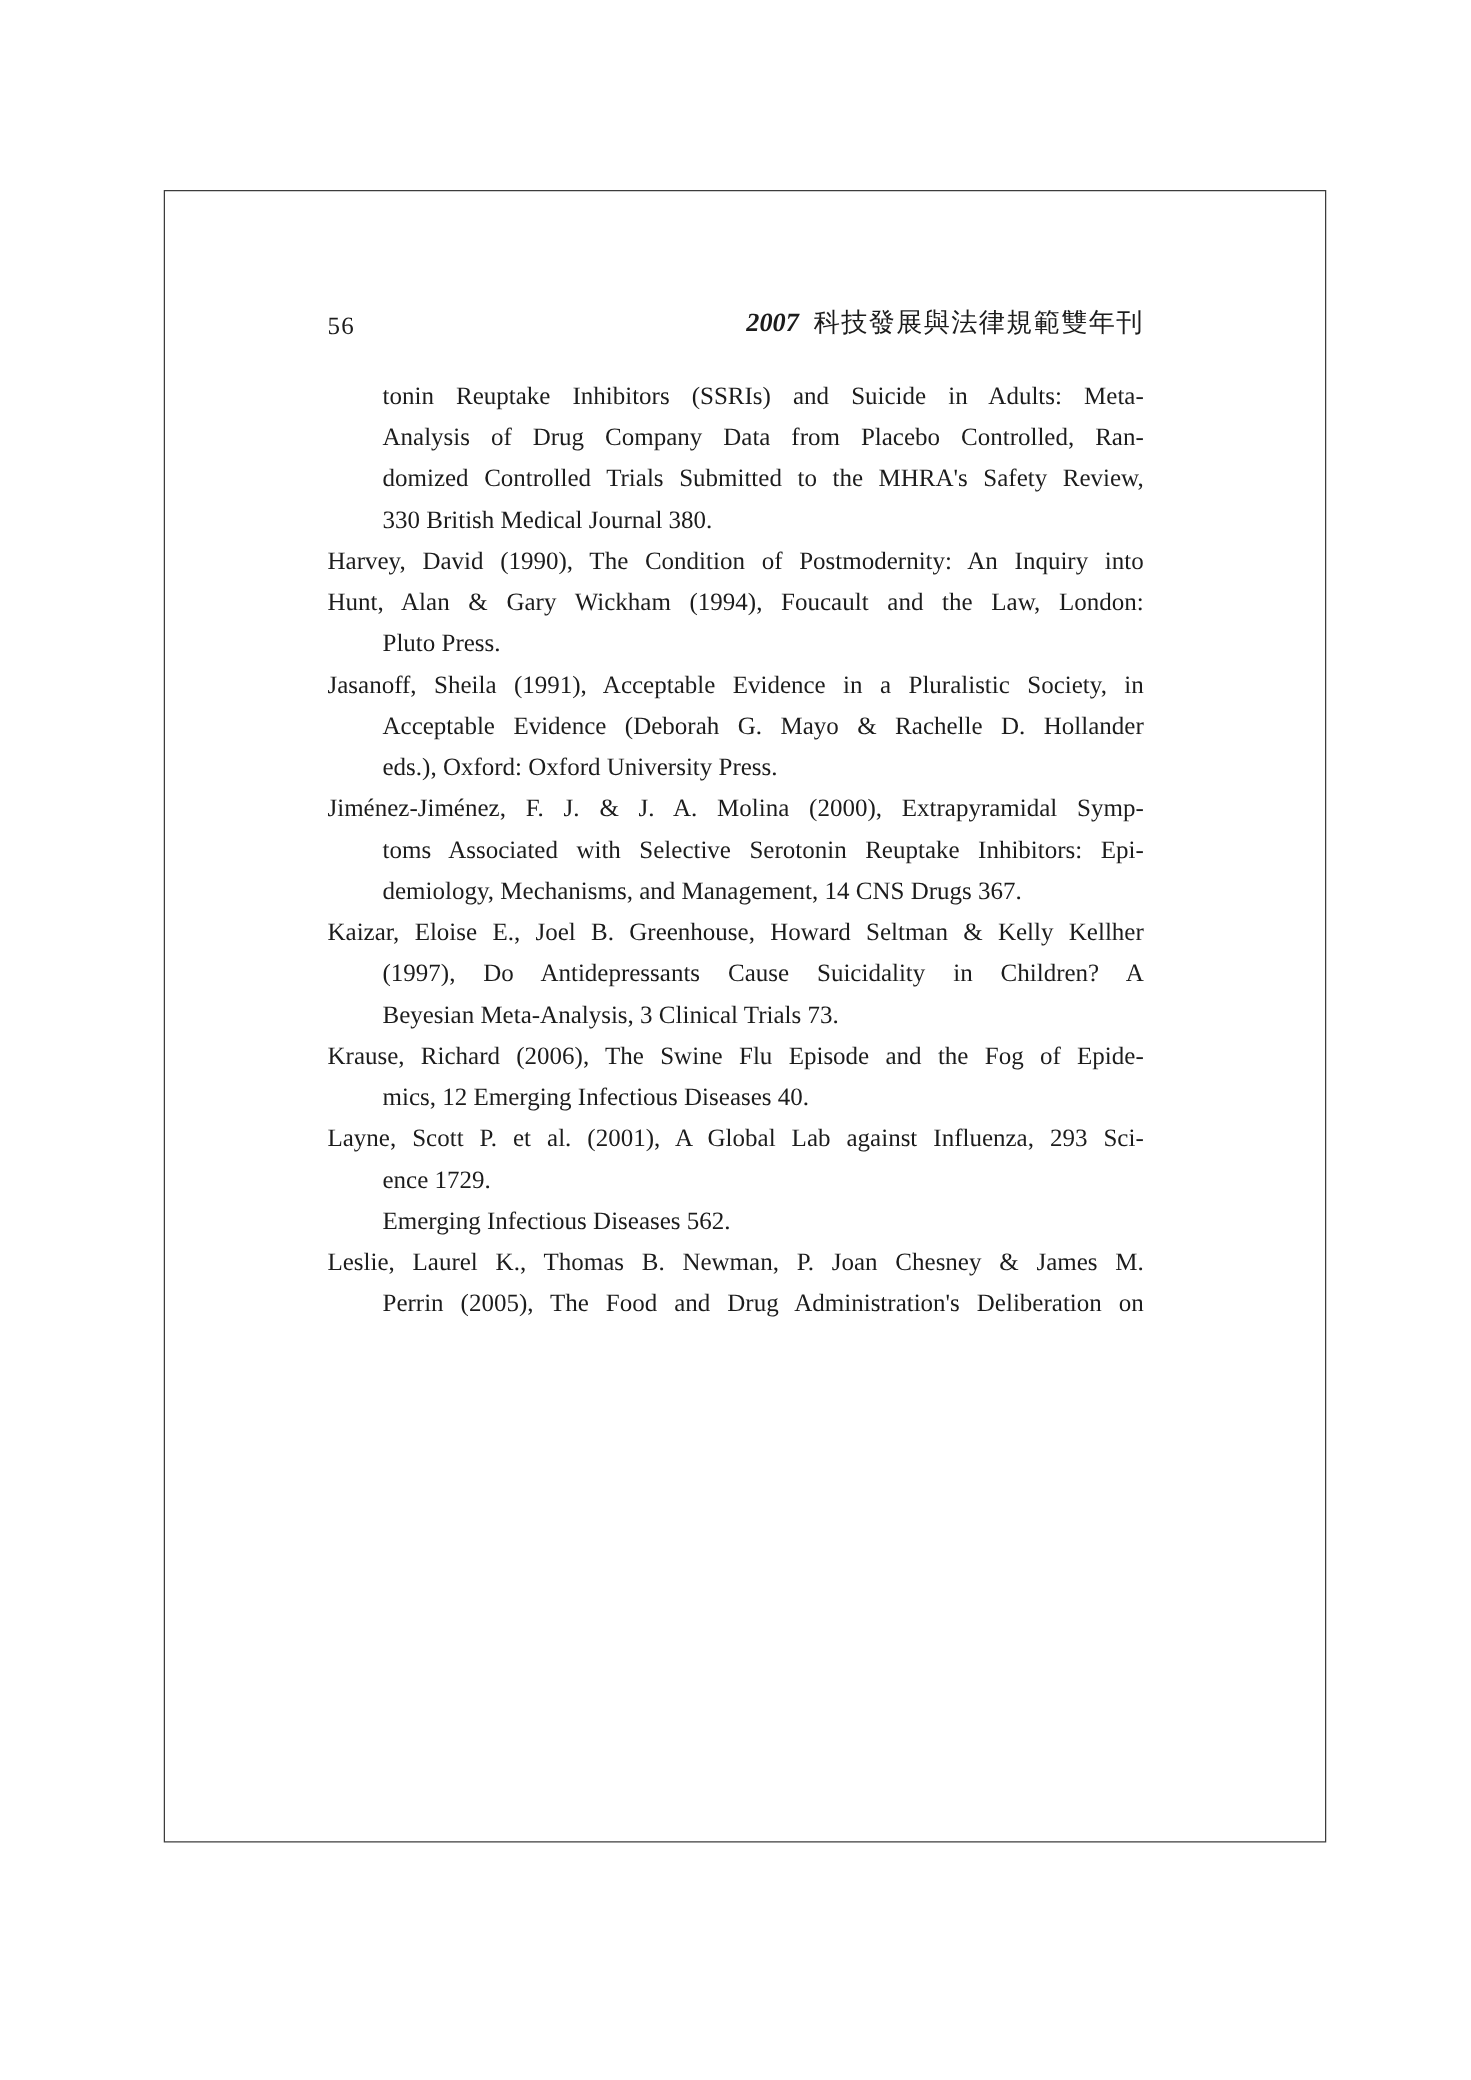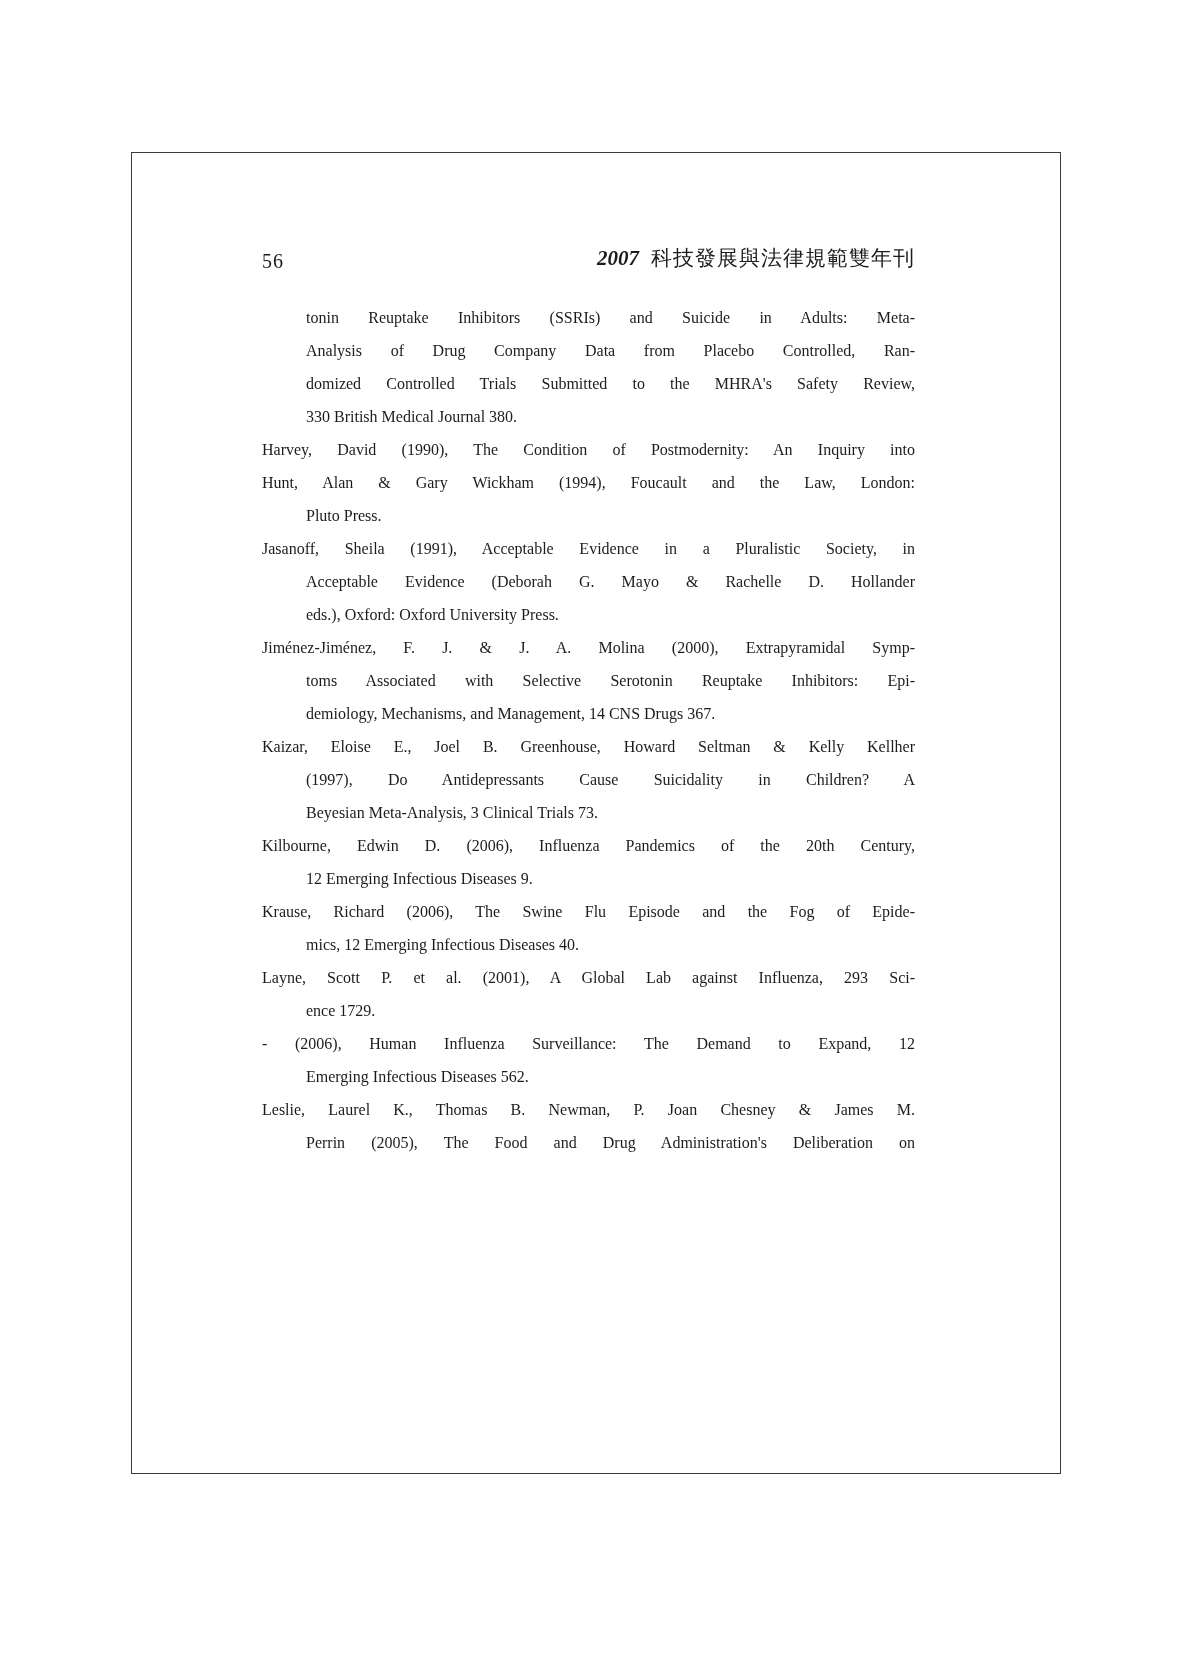--- a/index.html
+++ b/index.html
@@ -52,21 +52,21 @@
     margin-right: 12px;
   }
   .journal-title {
     letter-spacing: 1px;
   }
   .refs {
     position: absolute;
     left: 262px;
     top: 301px;
     width: 653px;
-    font-size: 16px;
+    font-size: 20px;
     line-height: 33px;
   }
   .ref-line {
     min-height: 33px;
   }
   .ref-line.cont {
     margin-left: 44px;
   }
   .ref-line.just {
     text-align: justify;
@@ -108,32 +108,27 @@
       <div class="ref-line just">Jiménez-Jiménez, F. J. &amp; J. A. Molina (2000), Extrapyramidal Symp-</div>
       <div class="ref-line cont just">toms Associated with Selective Serotonin Reuptake Inhibitors: Epi-</div>
       <div class="ref-line cont">demiology, Mechanisms, and Management, 14 CNS Drugs 367.</div>
     </div>
     <div class="ref-entry">
       <div class="ref-line just">Kaizar, Eloise E., Joel B. Greenhouse, Howard Seltman &amp; Kelly Kellher</div>
       <div class="ref-line cont just">(1997), Do Antidepressants Cause Suicidality in Children? A</div>
       <div class="ref-line cont">Beyesian Meta-Analysis, 3 Clinical Trials 73.</div>
     </div>
     <div class="ref-entry">
-      <div class="ref-line just">Kilbourne, Edwin D. (2006), Influenza Pandemics of the 20th Century,</div>
-      <div class="ref-line cont">12 Emerging Infectious Diseases 9.</div>
-    </div>
-    <div class="ref-entry">
       <div class="ref-line just">Krause, Richard (2006), The Swine Flu Episode and the Fog of Epide-</div>
       <div class="ref-line cont">mics, 12 Emerging Infectious Diseases 40.</div>
     </div>
     <div class="ref-entry">
       <div class="ref-line just">Layne, Scott P. et al. (2001), A Global Lab against Influenza, 293 Sci-</div>
       <div class="ref-line cont">ence 1729.</div>
     </div>
     <div class="ref-entry">
-      <div class="ref-line just">- (2006), Human Influenza Surveillance: The Demand to Expand, 12</div>
       <div class="ref-line cont">Emerging Infectious Diseases 562.</div>
     </div>
     <div class="ref-entry">
       <div class="ref-line just">Leslie, Laurel K., Thomas B. Newman, P. Joan Chesney &amp; James M.</div>
       <div class="ref-line cont just">Perrin (2005), The Food and Drug Administration's Deliberation on</div>
     </div>
   </div>
 
 </body></html>

